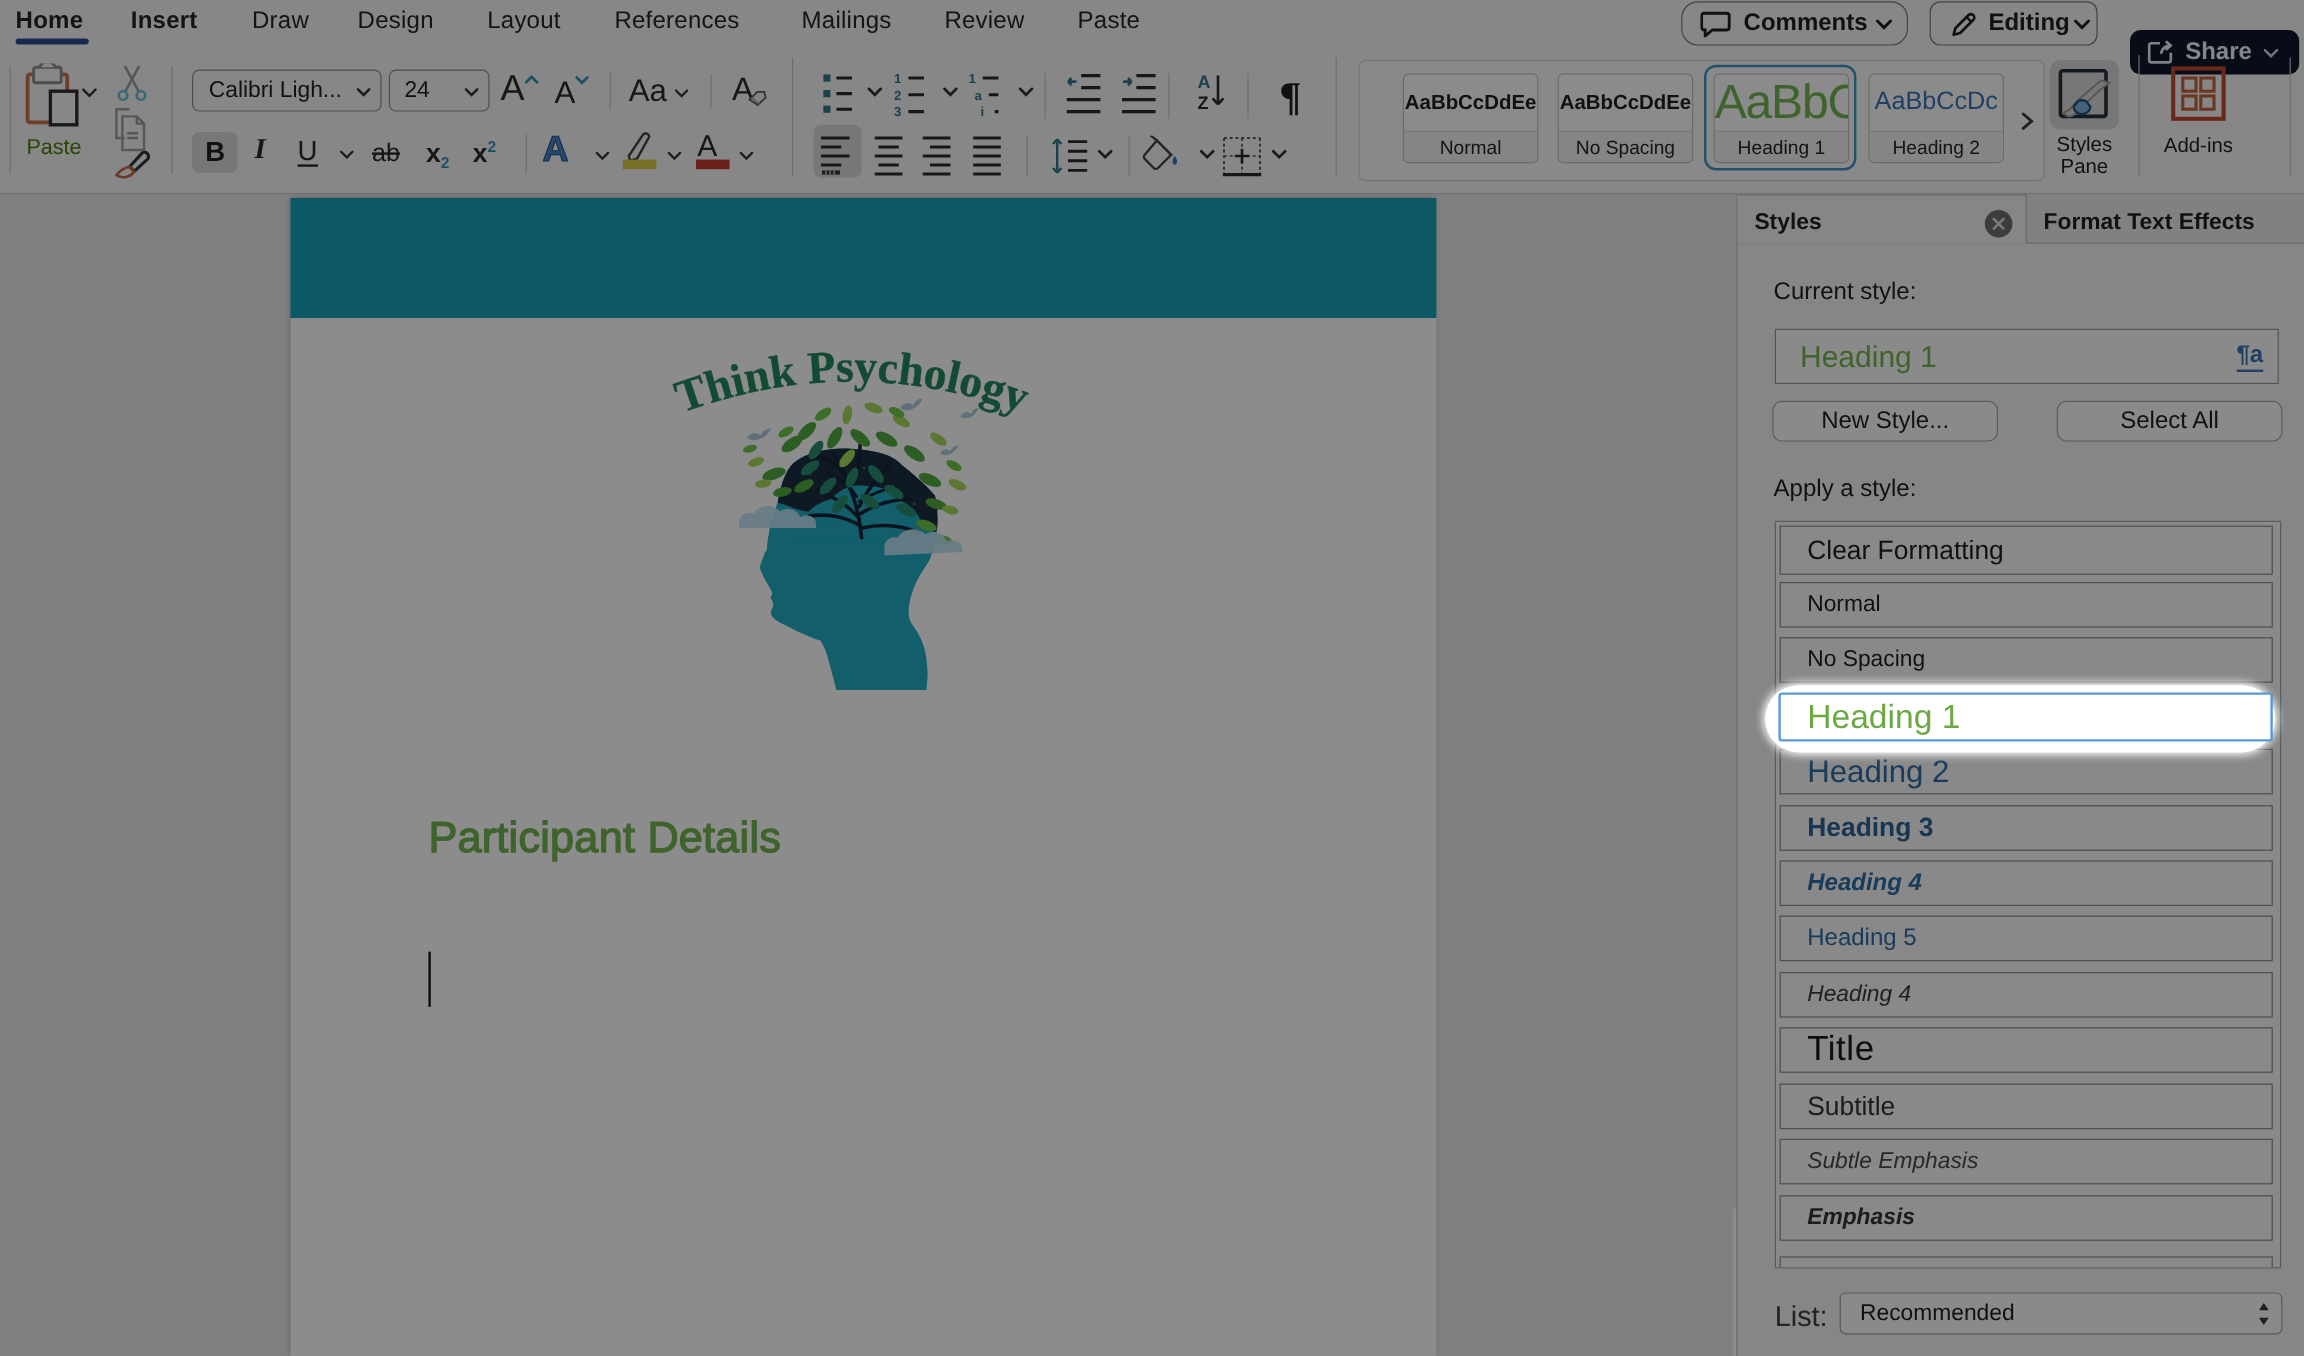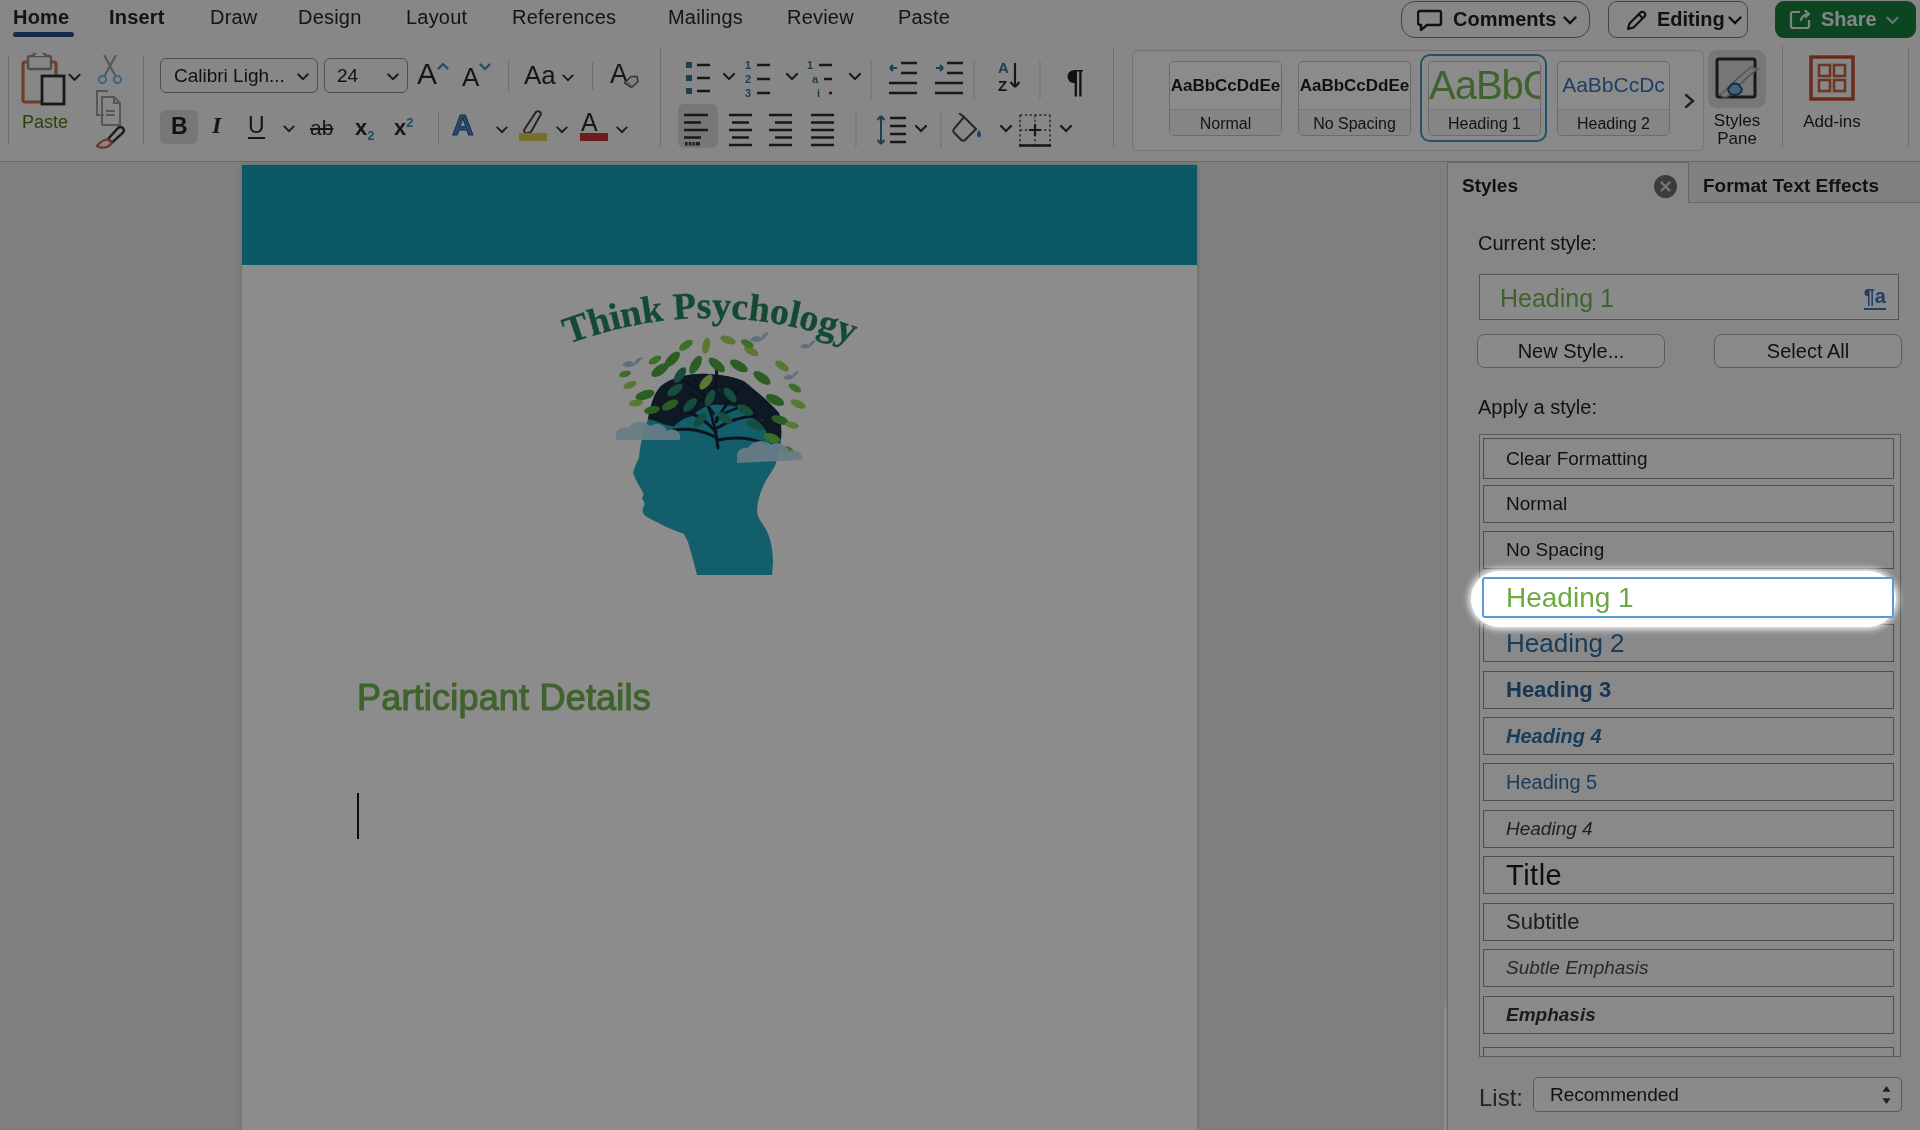--- a/index.html
+++ b/index.html
@@ -71,21 +71,21 @@
     <div class="topbtn" style="left:1608px; width:140px;">
       <svg class="abs" style="left:16px; top:7px;" width="23" height="23" viewBox="0 0 23 23">
           <path d="M3 20 L4.5 14.5 L15.5 3.5 a2.6 2.6 0 0 1 3.7 0 l0.3 0.3 a2.6 2.6 0 0 1 0 3.7 L8.5 18.5 Z" fill="none" stroke="#1F1F1F" stroke-width="2.2" stroke-linejoin="round"></path>
           <path d="M14 5.5 l3.5 3.5" stroke="#1F1F1F" stroke-width="2"></path>
         </svg>
       <span class="abs" style="left:48px; top:6px; font-weight:600;">Editing</span>
       <svg class="abs" style="left:119px; top:14px;" width="14" height="9" viewBox="0 0 14 9">
           <path d="M1.5 1.5 L7 7 L12.5 1.5" fill="none" stroke="#1F1F1F" stroke-width="2.4" stroke-linecap="round"></path>
         </svg>
     </div>
-    <div class="topbtn" style="left:1775px; width:141px; background:#15803d; border:none; color:#F0F4FA;">
+    <div class="topbtn" style="left:1775px; width:141px; background:#0f172a; border:none; color:#F0F4FA;margin-top:24px;">
       <svg class="abs" style="left:13px; top:8px;" width="26" height="22" viewBox="0 0 26 22">
           <path d="M12 3 h-7 a2 2 0 0 0 -2 2 v12 a2 2 0 0 0 2 2 h14 a2 2 0 0 0 2 -2 v-6" fill="none" stroke="#E8EDF5" stroke-width="2.2"></path>
           <path d="M13 11 c1-4 4-6 8-6 m0 0 l-3.5-3 m3.5 3 l-3.5 3" fill="none" stroke="#E8EDF5" stroke-width="2.2" stroke-linecap="round" stroke-linejoin="round"></path>
         </svg>
       <span class="abs" style="left:46px; top:7px; font-weight:600;">Share</span>
       <svg class="abs" style="left:111px; top:15px;" width="13" height="9" viewBox="0 0 14 9">
           <path d="M1.5 1.5 L7 7 L12.5 1.5" fill="none" stroke="#C9D4E8" stroke-width="2.2" stroke-linecap="round"></path>
         </svg>
     </div>
   </div>
@@ -441,21 +441,21 @@
     </div>
     <div class="abs" style="left:29px; top:172px; width:188px; height:34px; background:#FCFCFC; border:1px solid #A8A8A8; border-radius:8px; text-align:center;">
       <span style="font-size:20px; color:#1F1F1F; line-height:32px;">New Style...</span>
     </div>
     <div class="abs" style="left:266px; top:172px; width:188px; height:34px; background:#FCFCFC; border:1px solid #A8A8A8; border-radius:8px; text-align:center;">
       <span style="font-size:20px; color:#1F1F1F; line-height:32px;">Select All</span>
     </div>
     <span class="abs" style="left:30px; top:234px; font-size:20px; color:#1F1F1F;">Apply a style:</span>
     <div class="abs" style="left:31px; top:272px; width:422px; height:623px; background:#FAFAFA; border:1px solid #A6A6A6; overflow:hidden;">
       <div class="paneitem" style="top:3px; height:41px;">
-          <span style="font-size:19px;">Clear Formatting</span>
+          <span style="font-size:22px;">Clear Formatting</span>
         </div>
       <div class="paneitem" style="top:50px;">
           <span style="font-size:19px;">Normal</span>
         </div>
       <div class="paneitem" style="top:96px;">
           <span style="font-size:19px;">No Spacing</span>
         </div>
       <div class="paneitem" style="top:143px;">
           <span style="font-size:28px; color:#6CA944;">Heading 1</span>
         </div>

